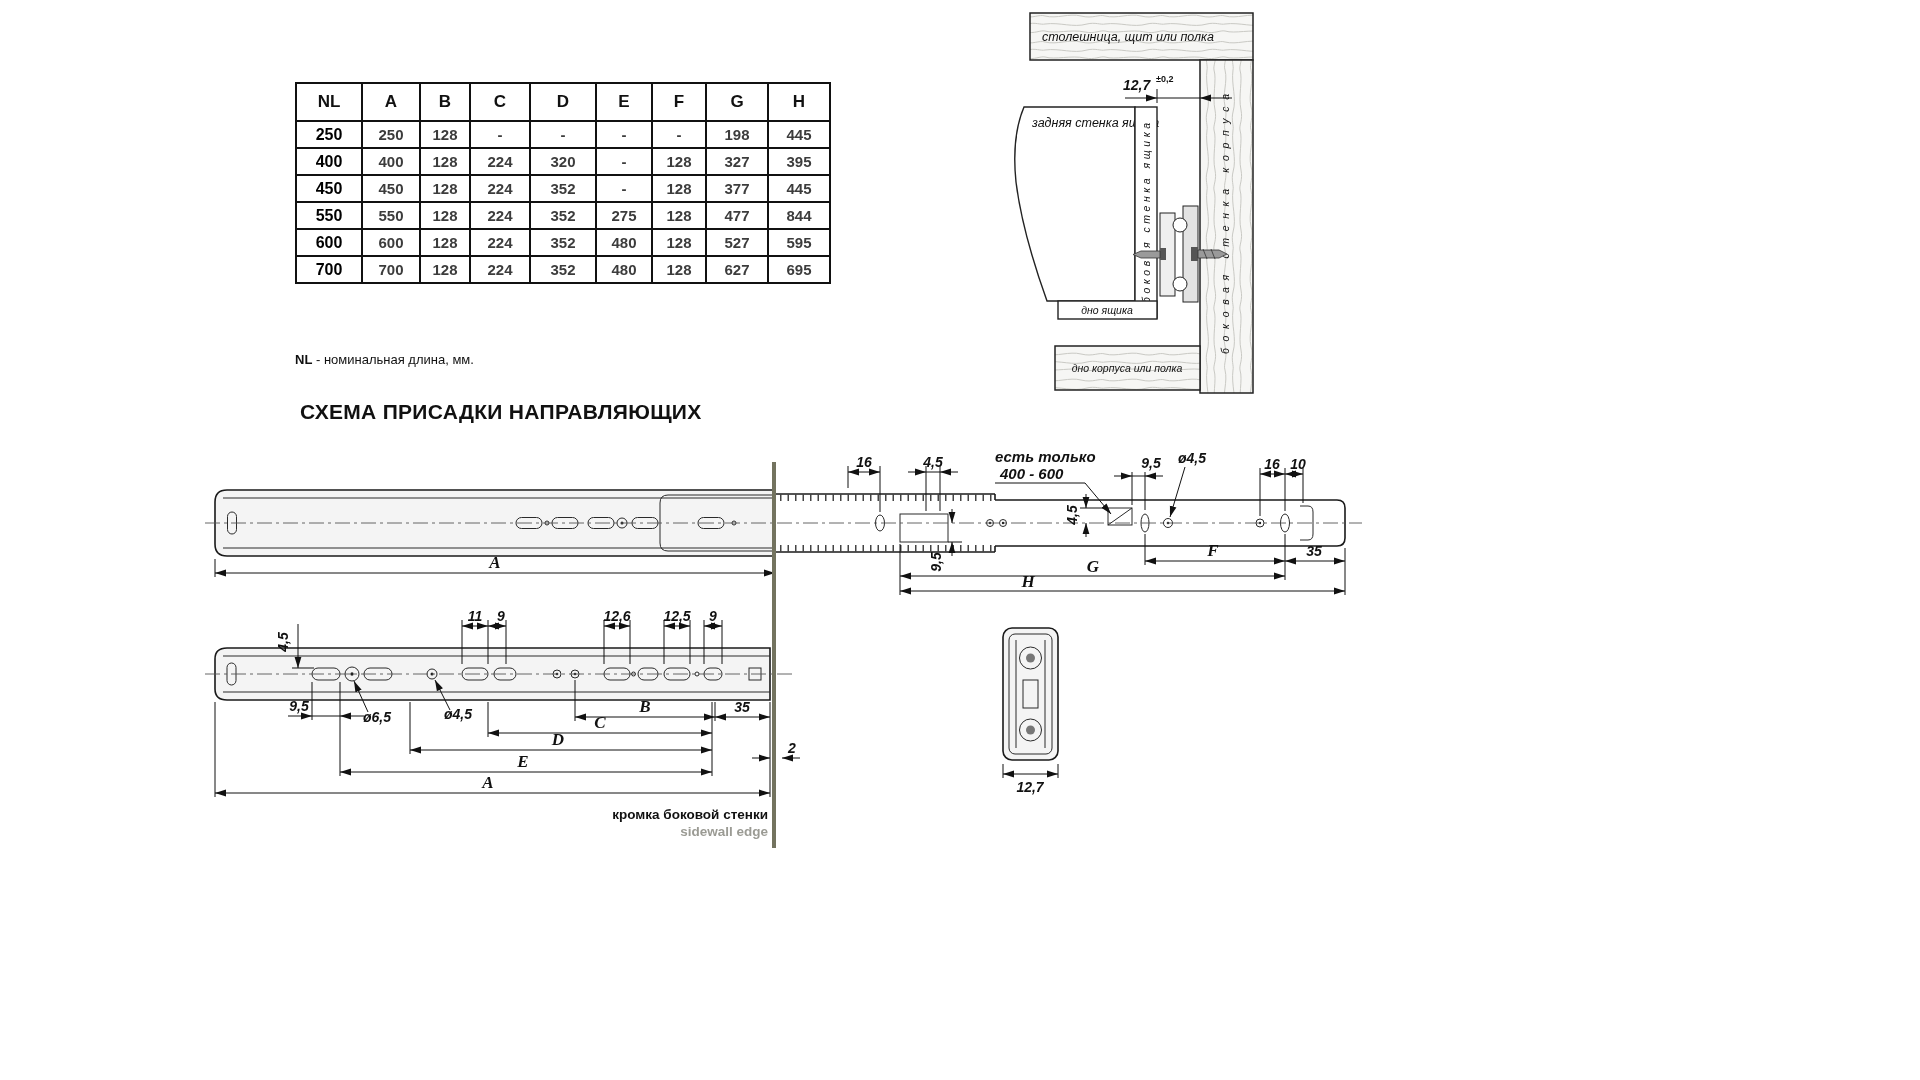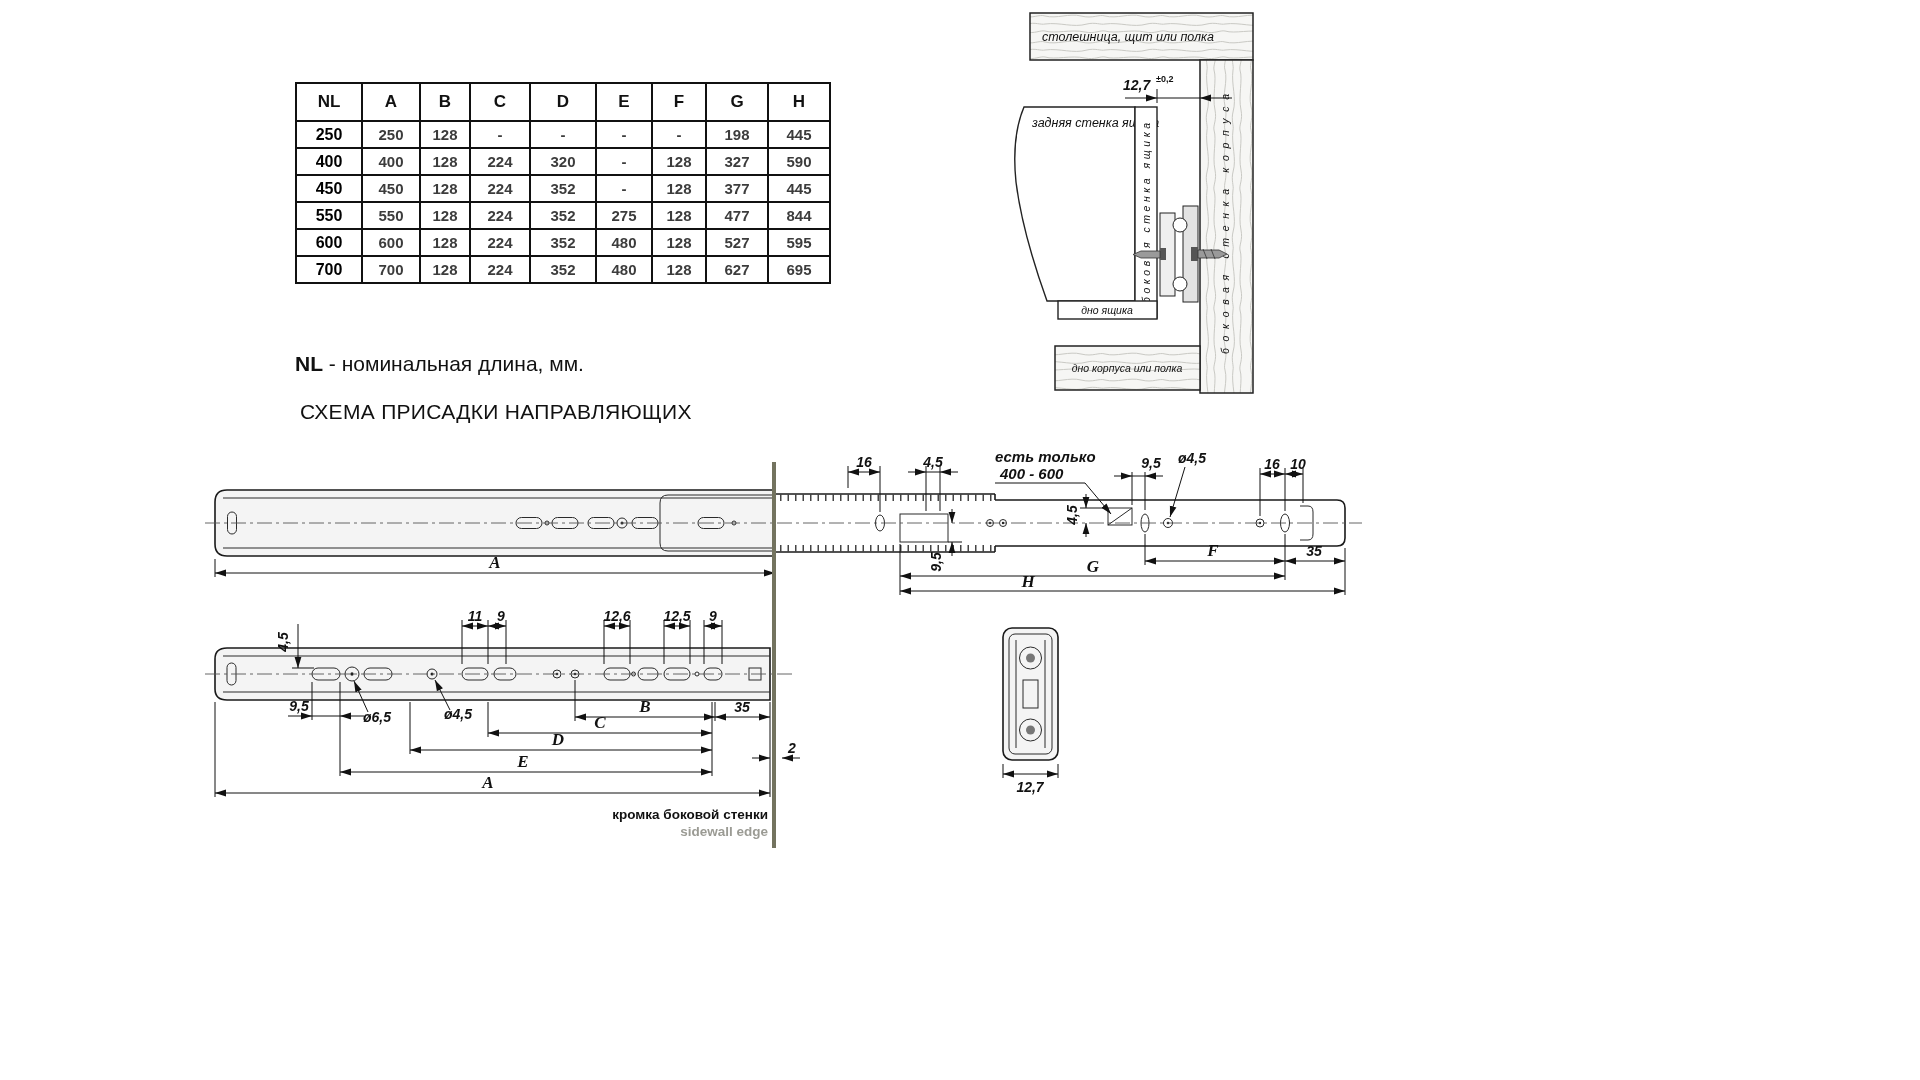--- a/index.html
+++ b/index.html
@@ -6,23 +6,23 @@
   .page{position:relative;width:1920px;height:1080px;background:#fff;overflow:hidden;
         font-family:"Liberation Sans",sans-serif;color:#111;}
   
   .spec{position:absolute;left:295px;top:82px;border-collapse:collapse;background:#fff;}
   .spec th{border:2px solid #111;font-size:17px;font-weight:bold;height:36px;padding:0 6px;text-align:center;}
   .spec td{border:2px solid #111;font-size:15px;font-weight:bold;color:#3c3c3c;text-align:center;height:25px;padding:0 6px;}
   .spec td.nlcol{color:#000;font-size:16px;}
   .spec th:nth-child(1){width:52px}.spec th:nth-child(2){width:44px}.spec th:nth-child(3){width:36px}
   .spec th:nth-child(4){width:46px}.spec th:nth-child(5){width:52px}.spec th:nth-child(6){width:42px}
   .spec th:nth-child(7){width:40px}.spec th:nth-child(8){width:48px}.spec th:nth-child(9){width:48px}
-  .tnote{position:absolute;left:295px;top:352px;font-size:21px;color:#111;}
+  .tnote{position:absolute;left:295px;top:352px;font-size:13px;color:#111;}
   .tnote .nb{font-weight:bold;}
-  .schemetitle{position:absolute;left:300px;top:400px;font-size:21px;font-weight:normal;letter-spacing:.3px;}
+  .schemetitle{position:absolute;left:300px;top:400px;font-size:21px;font-weight:bold;letter-spacing:.3px;}
   
   svg{position:absolute;overflow:visible;}
   .ol{fill:none;stroke:#1a1a1a;stroke-width:1.6;}
   .ol2{fill:#f4f4f4;stroke:#1a1a1a;stroke-width:1.6;}
   .thin{fill:none;stroke:#2a2a2a;stroke-width:1;}
   .board{stroke:#222;stroke-width:1.5;}
   .dim line,.dim path{stroke:#111;stroke-width:1;fill:none;}
   .cl{stroke:#555;stroke-width:.9;fill:none;stroke-dasharray:15 4 3 4;}
   .dn{font:italic bold 14px "Liberation Sans",sans-serif;fill:#111;}
   .dl{font:italic bold 17px "Liberation Serif",serif;fill:#111;}
@@ -86,21 +86,21 @@
         </tr>
         <tr>
           <td class="nlcol">400</td>
           <td>400</td>
           <td>128</td>
           <td>224</td>
           <td>320</td>
           <td>-</td>
           <td>128</td>
           <td>327</td>
-          <td>590</td>
+          <td>395</td>
         </tr>
         <tr>
           <td class="nlcol">450</td>
           <td>450</td>
           <td>128</td>
           <td>224</td>
           <td>352</td>
           <td>-</td>
           <td>128</td>
           <td>377</td>

